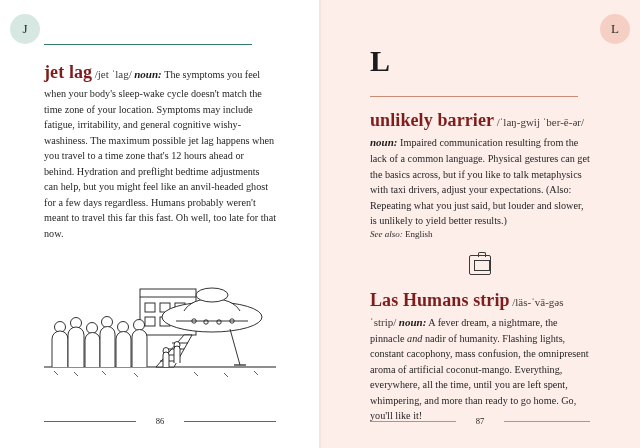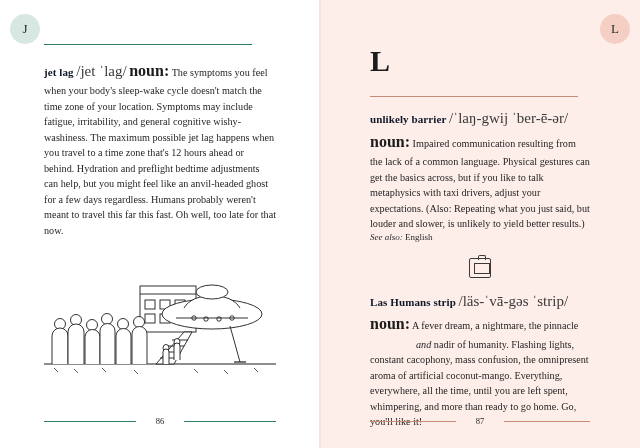--- a/index.html
+++ b/index.html
@@ -69,41 +69,42 @@
     background: #2f7d6a;
     width: 208px;
     margin-bottom: 14px;
   }
 
   .entry { margin-bottom: 16px; }
 
   .headword {
     font-family: "Liberation Serif", serif;
     font-weight: bold;
+    font-size: 18px;
+    color: #7f1d1d;
+    letter-spacing: 0.1px;
+  }
+  .pron {
     font-size: 11px;
-    color: #0f172a;
-    letter-spacing: 0.1px;
-  }
-  .pron {
-    font-size: 15px;
     color: #3a3a3a;
     font-family: "Liberation Serif", serif;
   }
   .pos {
     font-weight: bold;
-    font-size: 16px;
+    font-style: italic;
+    font-size: 11px;
     color: #1c1c1c;
   }
   .body-text {
     font-size: 10.2px;
     line-height: 1.52;
     color: #1f1f1f;
     text-align: left;
   }
-  .body-text .em { font-style: italic; margin-left: 46px; }
+  .body-text .em { font-style: italic; }
 
   .see-also {
     font-size: 9px;
     color: #2b2b2b;
   }
   .see-also .sa-label { font-style: italic; }
 
   
   .section-letter {
     font-family: "Liberation Serif", serif;

